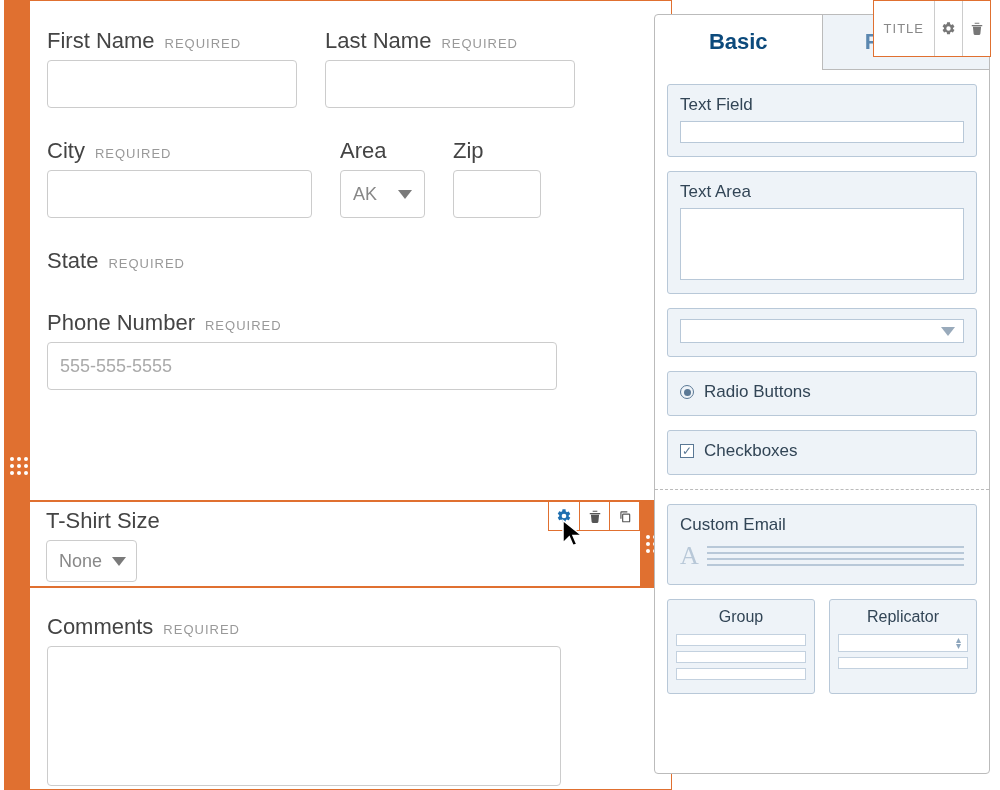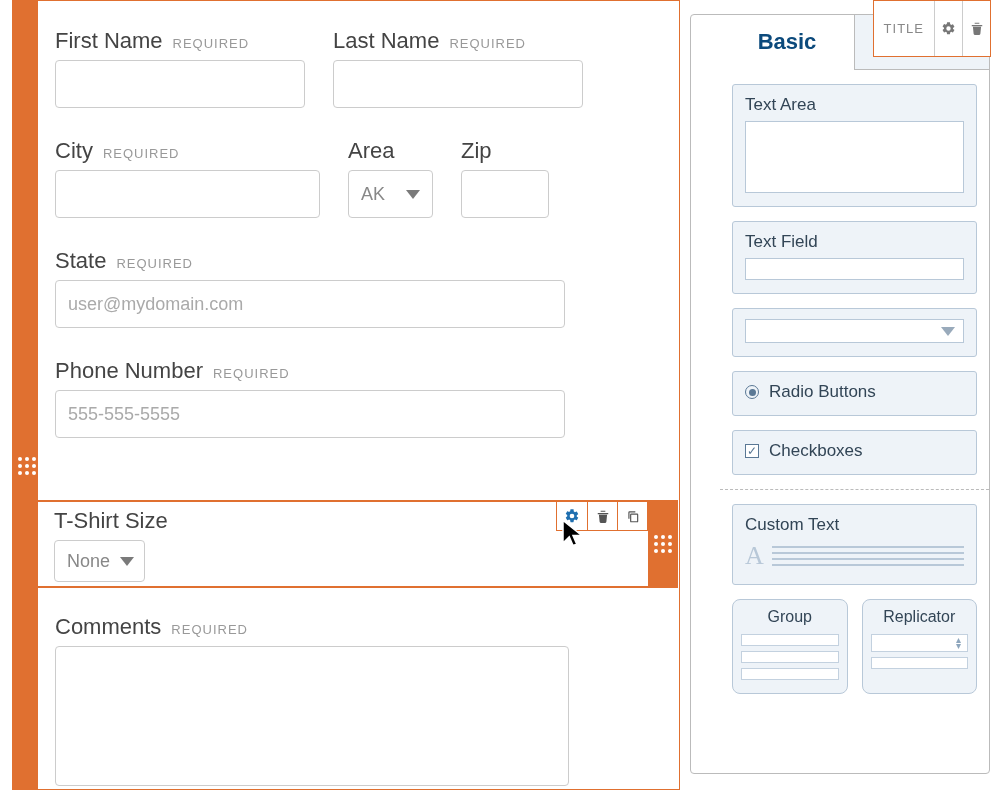--- a/index.html
+++ b/index.html
@@ -1,18 +1,18 @@
 <!DOCTYPE html>
 <html><head>
 <meta charset="utf-8">
 <style>
 * { box-sizing: border-box; margin: 0; padding: 0; }
 body { font-family: -apple-system, BlinkMacSystemFont, "Segoe UI", Helvetica, Arial, sans-serif; background: #fff; width: 1000px; height: 790px; position: relative; overflow: hidden; }
 
-.canvas-area { position: absolute; top: 0; left: 12px; width: 668px; height: 790px; border: 1px solid #e07030; border-left: none; }
+.canvas-area { position: absolute; top: 0; left: 4px; width: 668px; height: 790px; border: 1px solid #e07030; border-left: none; }
 .orange-rail { position: absolute; left: 0; top: 0; width: 26px; height: 100%; background: #e07030; }
 .rail-dots { position: absolute; left: 6px; top: 456px; display: grid; grid-template-columns: repeat(3,4px); grid-gap: 3px; }
 .rail-dots span { width: 4px; height: 4px; background: #fff; border-radius: 50%; }
 
 .form-body { position: absolute; left: 43px; top: 27px; width: 600px; }
 .row { display: flex; gap: 28px; margin-bottom: 30px; }
 .field { display: flex; flex-direction: column; }
 .label-line { display: flex; align-items: baseline; gap: 10px; margin-bottom: 6px; }
 .label-text { font-size: 22px; color: #444; font-weight: 300; }
 .req-tag { font-size: 13px; color: #999; letter-spacing: 1px; font-weight: 400; }
@@ -30,21 +30,21 @@
 .action-bar { position: absolute; top: 0; right: 30px; transform: translateY(-1px); display:flex; border:1px solid #e07030; background:#fff; }
 .action-btn { width: 30px; height: 28px; display:flex; align-items:center; justify-content:center; border-left:1px solid #e07030; cursor:pointer; }
 .action-btn:first-child { border-left:none; }
 
 
 .title-bar { position:absolute; top:0; right:9px; display:flex; border:1px solid #e07030; background:#fff; z-index: 20; }
 .title-lbl { padding:20px 10px; font-size:13px; color:#888; letter-spacing:1px; }
 .tb-btn { width:28px; display:flex; align-items:center; justify-content:center; border-left:1px solid #ccc; cursor:pointer; }
 
 
-.side-panel { position:absolute; top:14px; right:10px; width:300px; height:760px; border:1px solid #bbb; border-radius:4px; background:#fff;padding-left:29px; }
+.side-panel { position:absolute; top:14px; right:10px; width:336px; height:760px; border:1px solid #bbb; border-radius:4px; background:#fff; }
 .tabs { display:flex; height:55px; }
 .tab { flex:1; display:flex; align-items:center; justify-content:center; font-size:22px; font-weight:600; cursor:pointer; }
 .tab.active { color:#0c4a7c; border-bottom:1px solid #fff; }
 .tab.inactive { color:#5b87b0; background:#eef3f8; border-left:1px solid #bbb; border-bottom:1px solid #bbb; }
 .panel-body { padding:14px 12px; }
 .component { background:#eef3f8; border:1px solid #b8c8d8; border-radius:3px; padding:10px 12px 13px; margin-bottom:14px; }
 .comp-label { font-size:17px; color:#324556; margin-bottom:6px; }
 .fake-input { background:#fff; border:1px solid #b8c8d8; height:22px; width:100%; }
 .fake-textarea { background:#fff; border:1px solid #b8c8d8; height:72px; width:100%; }
 .fake-select { background:#fff; border:1px solid #b8c8d8; height:24px; width:100%; display:flex; align-items:center; justify-content:flex-end; padding-right:8px; }
@@ -52,21 +52,21 @@
 .radio-dot { width:14px; height:14px; border:1px solid #5a7895; border-radius:50%; display:flex; align-items:center; justify-content:center; }
 .radio-fill { width:7px; height:7px; background:#5a7895; border-radius:50%; }
 .check-box { width:14px; height:14px; border:1px solid #5a7895; background:#fff; display:flex; align-items:center; justify-content:center; }
 .checkmark { color:#5a7895; font-size:12px; line-height:1; }
 .divider-dashed { border:none; border-top:1px dashed #bbb; margin:8px -12px 14px; }
 .custom-text-lines { display:flex; align-items:center; gap:8px; }
 .letter-A { font-family: Georgia, serif; font-size:26px; color:#b8c8d8; }
 .hlines { flex:1; display:flex; flex-direction:column; gap:4px; }
 .hline { height:2px; background:#b8c8d8; }
 .small-pair { display:flex; gap:14px; }
-.small-card { flex:1; background:#eef3f8; border:1px solid #b8c8d8; border-radius:8px; padding:8px; text-align:center; }
+.small-card { flex:1; background:#eef3f8; border:1px solid #b8c8d8; border-radius:3px; padding:8px; text-align:center; }
 .small-title { font-size:16px; color:#324556; margin-bottom:8px; }
 .mini-row { background:#fff; border:1px solid #c3d1df; height:12px; margin-bottom:5px; }
 .mini-select { background:#fff; border:1px solid #c3d1df; height:18px; display:flex; justify-content:flex-end; align-items:center; padding-right:6px; margin-bottom:5px;}
 .updn { font-size:10px; color:#8ea6bd; line-height:0.6; }
 
 .cursor { position:absolute; left:560px; top:518px; pointer-events:none; z-index:30; }
 
 svg { display:block; }
 </style>
 </head>
@@ -144,21 +144,20 @@
         <input class="ti" style="height: 48px;">
       </div>
     </div>
 
     <div class="row">
       <div class="field" style="width:510px">
         <div class="label-line">
           <span class="label-text">State</span>
           <span class="req-tag">REQUIRED</span>
         </div>
-        <input class="ti" style="height: 48px;" placeholder="user@mydomain.com">
       </div>
     </div>
 
     <div class="row">
       <div class="field" style="width:510px">
         <div class="label-line">
           <span class="label-text">Phone Number</span>
           <span class="req-tag">REQUIRED</span>
         </div>
         <input class="ti" style="height: 48px;" placeholder="555-555-5555">
@@ -222,26 +221,26 @@
     <path d="M2 2 L2 20 L7 15 L10 22 L13 21 L10 14 L17 14 Z" fill="#000" stroke="#fff" stroke-width="1.2"></path>
   </svg>
 
 <div class="side-panel">
   <div class="tabs">
     <div class="tab active">Basic</div>
     <div class="tab inactive">Prebuilt</div>
   </div>
   <div class="panel-body">
     <div class="component">
+      <div class="comp-label">Text Field</div>
+      <div class="fake-input"></div>
+    </div>
+    <div class="component">
       <div class="comp-label">Text Area</div>
       <div class="fake-textarea"></div>
-    </div>
-    <div class="component">
-      <div class="comp-label">Text Field</div>
-      <div class="fake-input"></div>
     </div>
     <div class="component">
       <div class="fake-select">
         <span class="caret-down" style="border-top-color:#9ab"></span>
       </div>
     </div>
     <div class="component">
       <div class="radio-row">
         <span class="radio-dot">
             <span class="radio-fill"></span>
@@ -252,21 +251,21 @@
     <div class="component">
       <div class="check-row">
         <span class="check-box">
             <span class="checkmark">✓</span>
           </span>
         <span class="comp-label" style="margin:0">Checkboxes</span>
       </div>
     </div>
     <hr class="divider-dashed">
     <div class="component">
-      <div class="comp-label">Custom Text</div>
+      <div class="comp-label">Custom Email</div>
       <div class="custom-text-lines">
         <span class="letter-A">A</span>
         <div class="hlines">
           <div class="hline"></div>
             <div class="hline"></div>
             <div class="hline"></div>
             <div class="hline"></div>
         </div>
       </div>
     </div>

